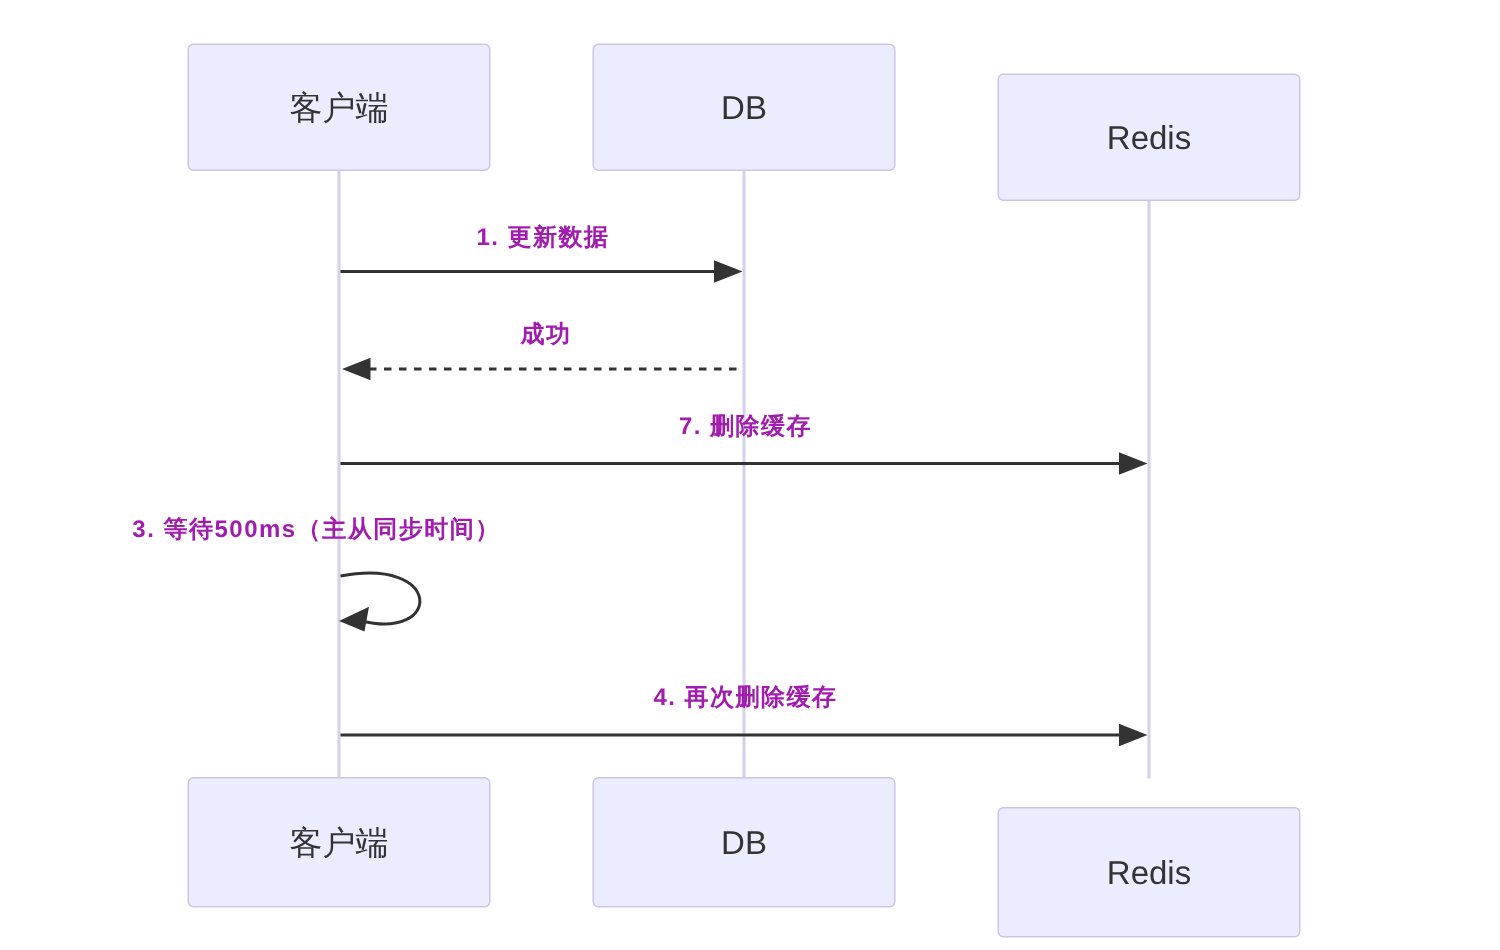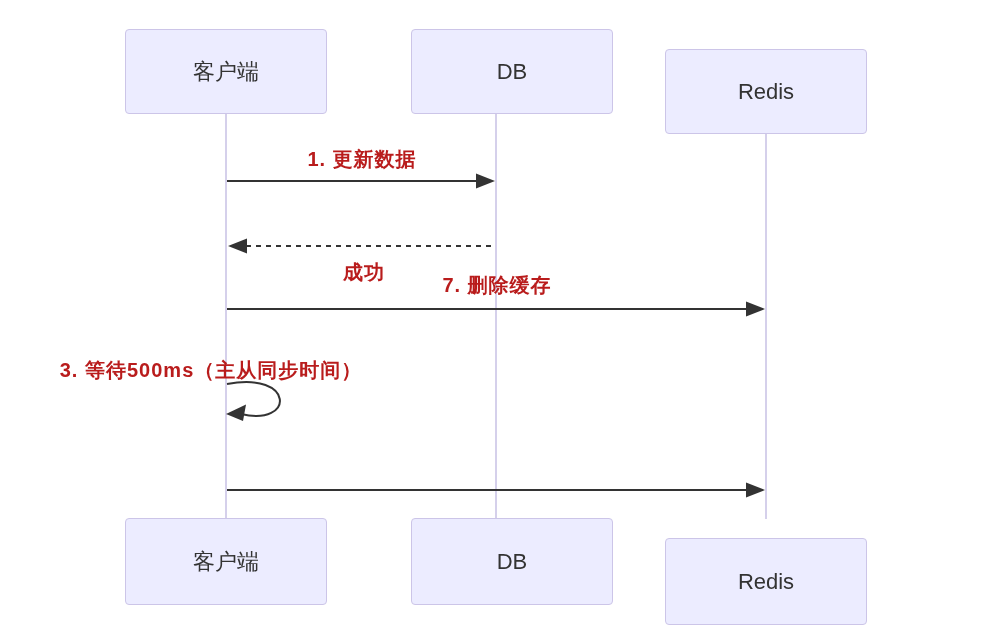--- a/index.html
+++ b/index.html
@@ -33,38 +33,38 @@
     align-items: center;
     justify-content: center;
     color: #333333;
     font-size: 22px;
     box-sizing: border-box;
     z-index: 2;
   }
   .actor-top    { top: 29px; }
   .actor-bottom { top: 518px; height: 87px; }
   .actor-client { left: 125px; }
-  .actor-db     { left: 395px; margin-left: 16px; }
+  .actor-db     { left: 395px; }
   .actor-redis  { left: 665px; margin-top: 20px; }
 
   .msg-label {
     position: absolute;
     transform: translateX(-50%);
     white-space: nowrap;
-    font-size: 20px;
+    font-size: 16px;
     font-weight: bold;
     letter-spacing: 1px;
-    color: #b91c1c;
+    color: #a21caf;
     line-height: 26px;
     z-index: 3;
   }
   .msg-1    { left: 362px; top: 146px; }
-  .msg-ok   { left: 364px; top: 211px; margin-top: 48px; }
+  .msg-ok   { left: 364px; top: 211px; }
   .msg-2    { left: 497px; top: 272px; }
-  .msg-self { left: 211px; top: 357px; }
+  .msg-self { left: 211px; top: 341px; }
   .msg-4    { left: 497px; top: 453px; }
 </style>
 </head>
 <body>
 
 <div class="canvas">
 
   <svg class="diagram-svg" viewBox="0 0 1000 633" xmlns="http://www.w3.org/2000/svg">
 
     <line x1="226" y1="114" x2="226" y2="519" stroke="#D5D0EB" stroke-width="2"></line>
@@ -104,14 +104,15 @@
     <span>DB</span>
   </div>
   <div class="actor-box actor-bottom actor-redis">
     <span>Redis</span>
   </div>
 
   <div class="msg-label msg-1">1. 更新数据</div>
   <div class="msg-label msg-ok">成功</div>
   <div class="msg-label msg-2">7. 删除缓存</div>
   <div class="msg-label msg-self">3. 等待500ms（主从同步时间）</div>
+  <div class="msg-label msg-4">4. 再次删除缓存</div>
 
 </div>
 
 </body></html>

